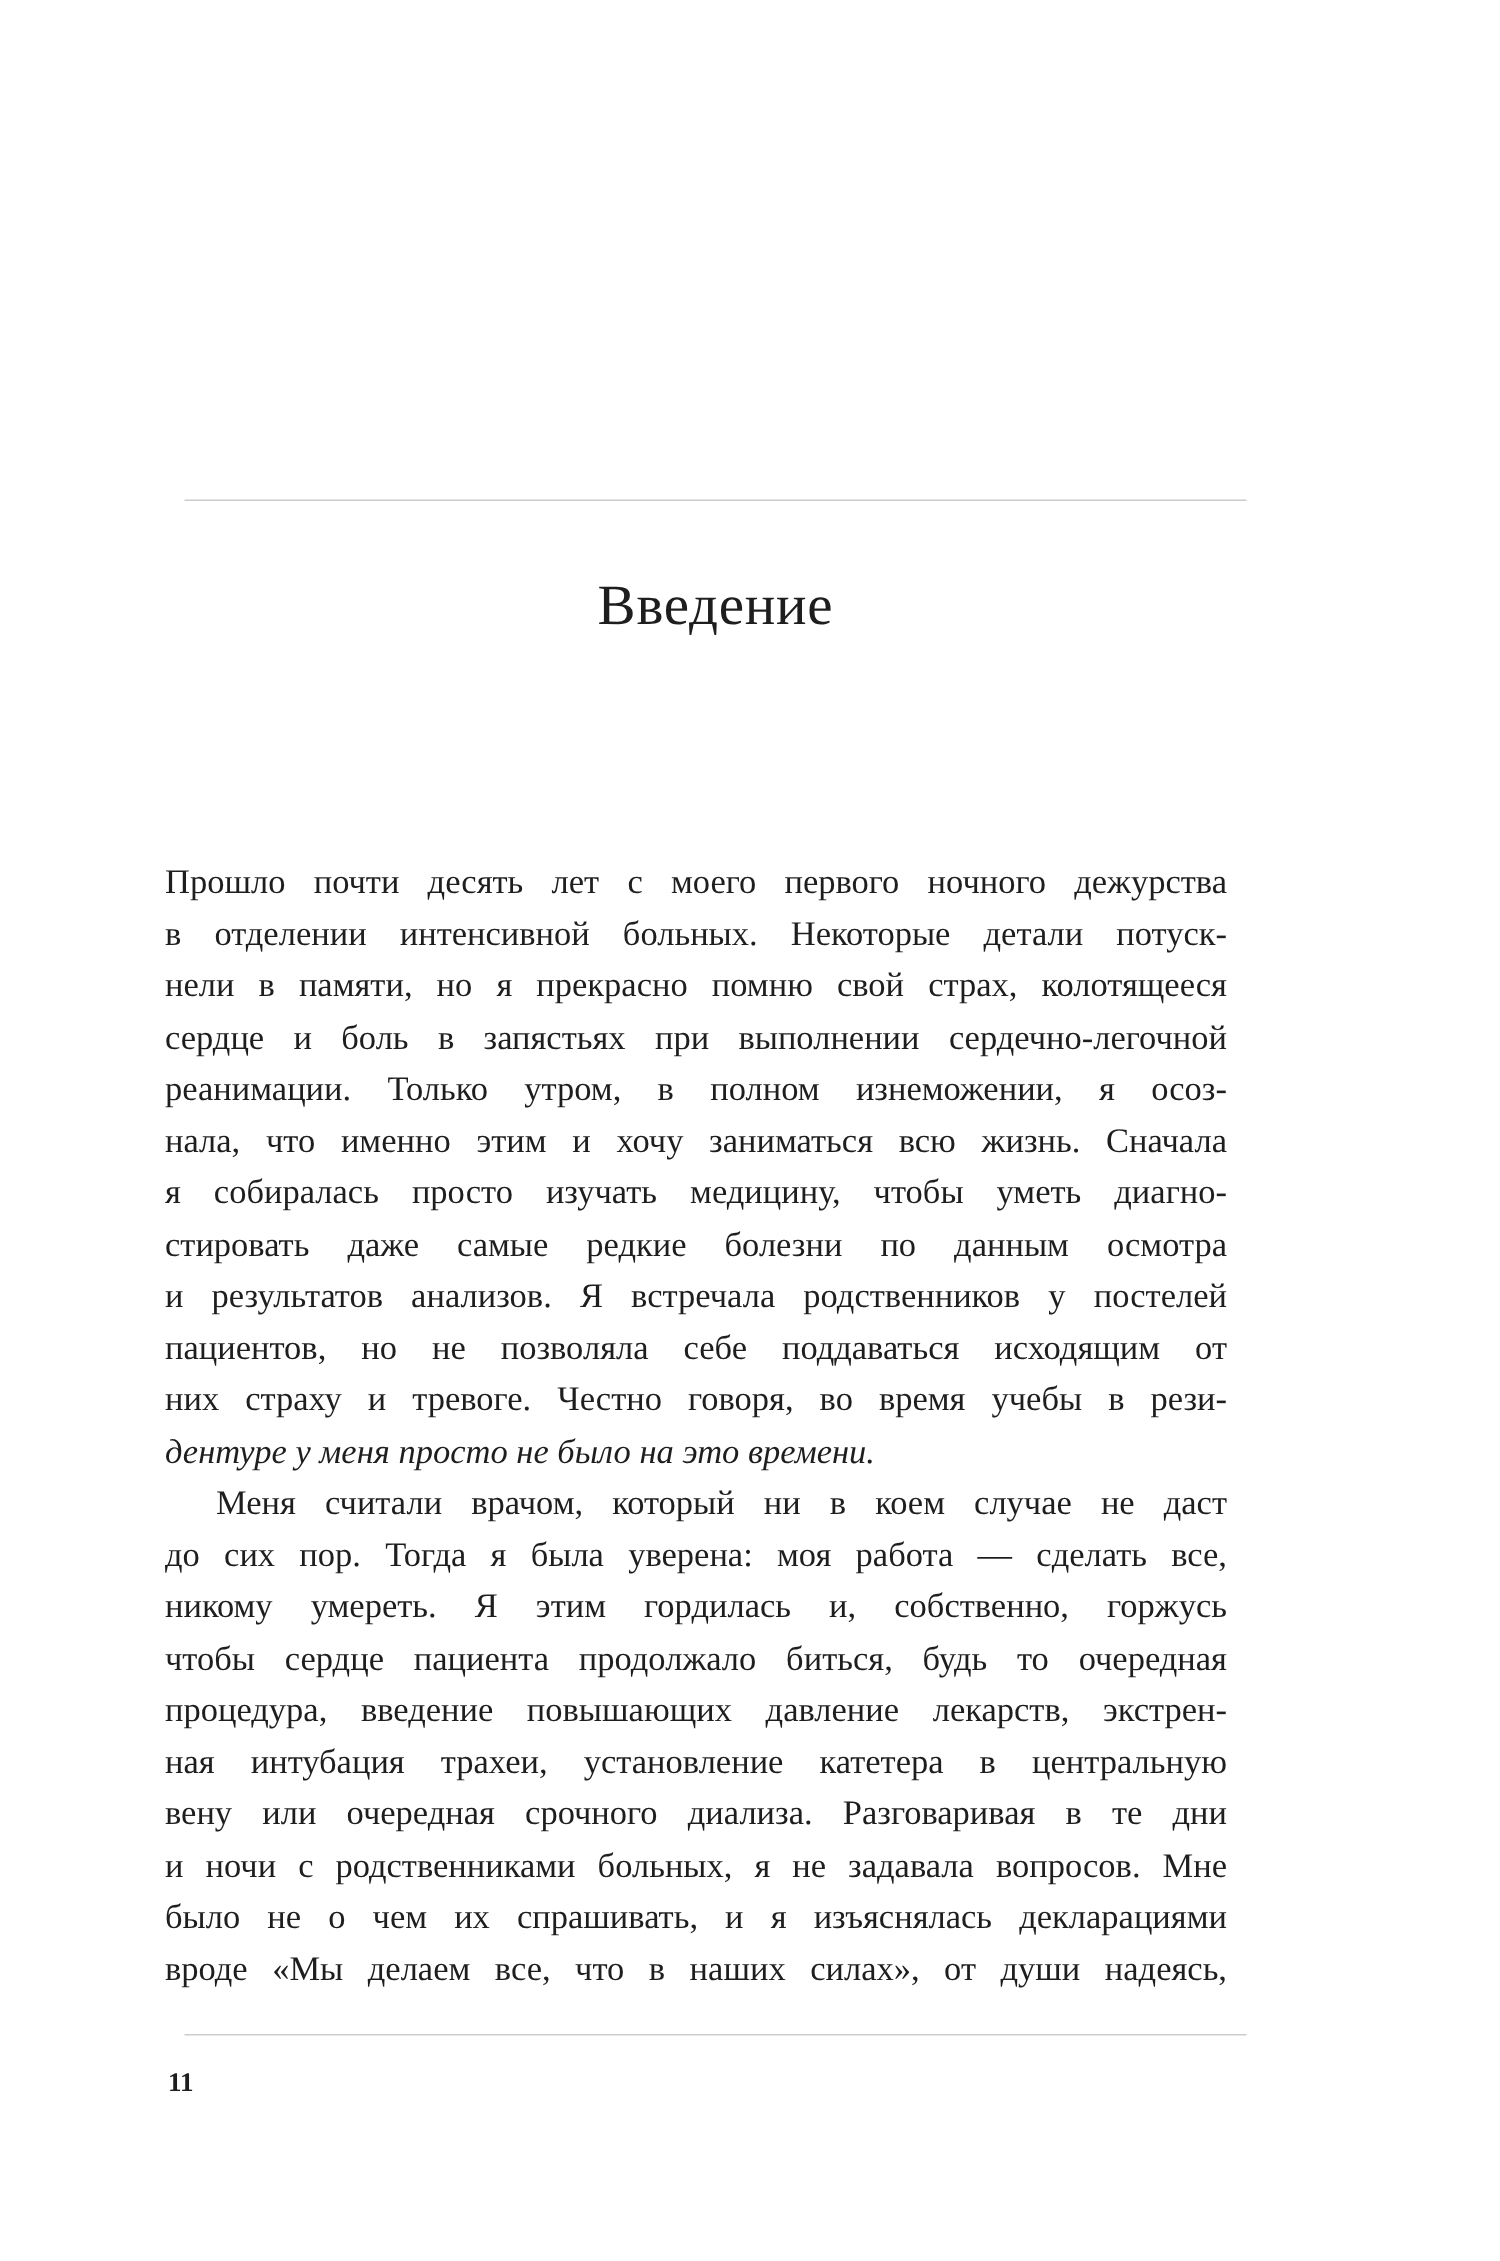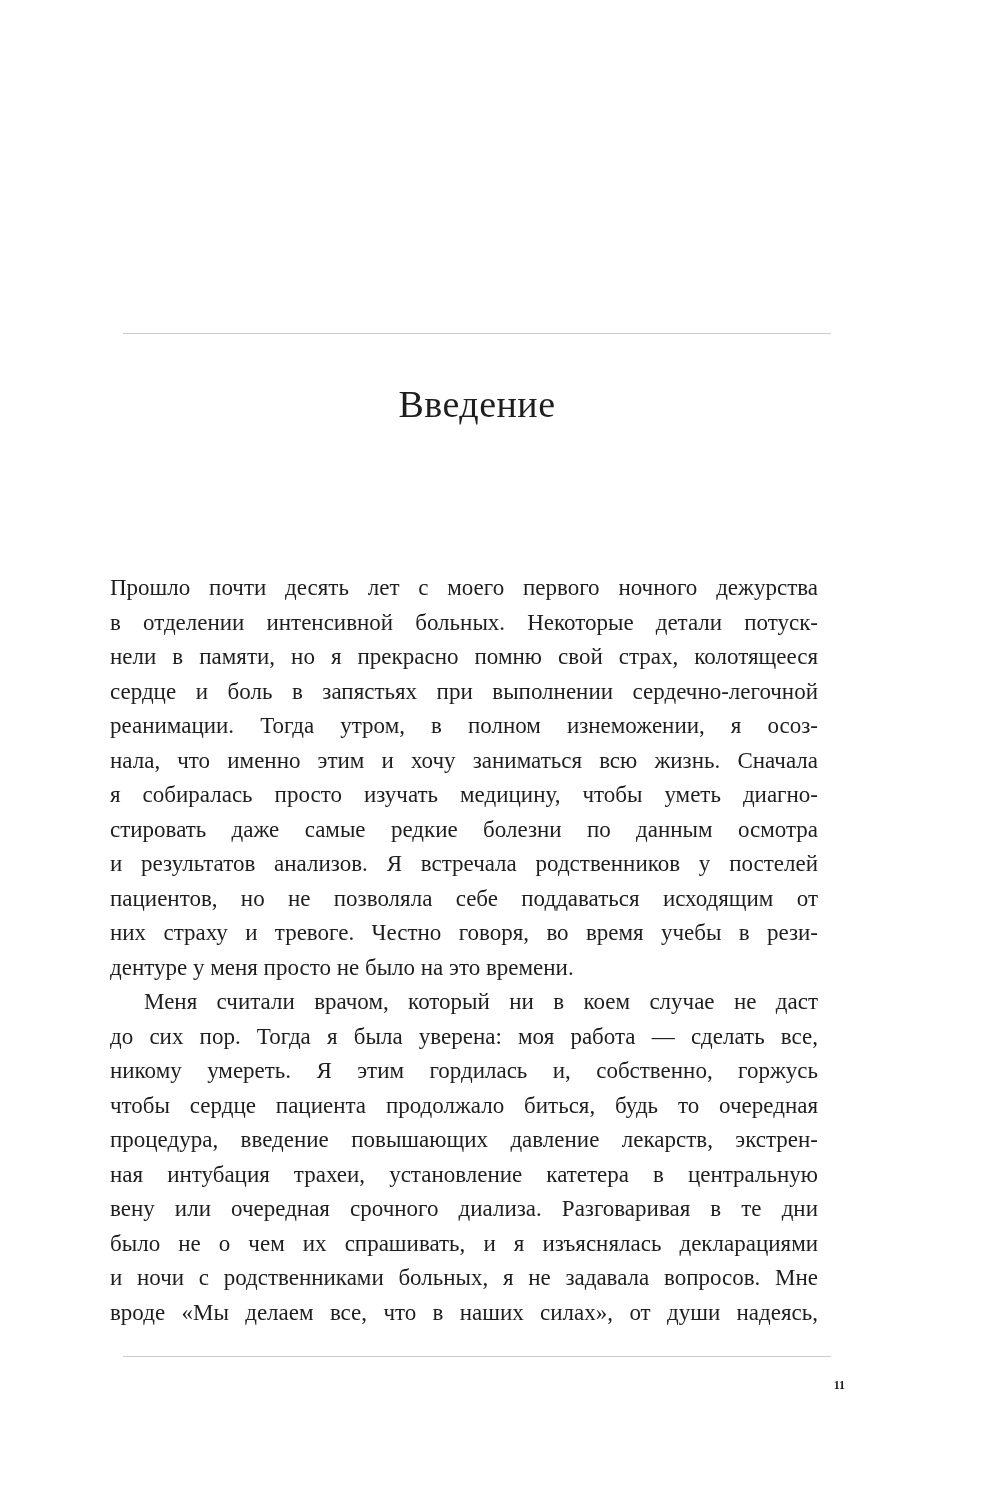--- a/index.html
+++ b/index.html
@@ -47,64 +47,65 @@
     color: var(--text-color);
   }
   .paragraph { margin: 0; }
   .line {
     text-align: justify;
     text-align-last: justify;
     white-space: normal;
   }
   .line.last-left {
     text-align-last: left;
+    font-style: italic;
   }
   .line.indent {
     text-indent: 34px;
   }
   .page-number {
     position: absolute;
-    left: 137px;
+    left: 112px;
     width: 708px;
     top: 1378px;
-    text-align: right;
-    font-size: 12px;
+    text-align: left;
+    font-size: 18px;
     font-weight: bold;
     color: var(--text-color);
   }
 </style>
 </head>
 <body>
 
 <div class="page">
   <div class="rule rule-top"></div>
   <h1 class="chapter-title">Введение</h1>
   <div class="body-text">
       <div class="paragraph">
         <div class="line">Прошло почти десять лет с моего первого ночного дежурства</div>
         <div class="line">в отделении интенсивной больных. Некоторые детали потуск-</div>
         <div class="line">нели в памяти, но я прекрасно помню свой страх, колотящееся</div>
         <div class="line">сердце и боль в запястьях при выполнении сердечно-легочной</div>
-        <div class="line">реанимации. Тогда утром, в полном изнеможении, я осоз-</div>
+        <div class="line">реанимации. Только утром, в полном изнеможении, я осоз-</div>
         <div class="line">нала, что именно этим и хочу заниматься всю жизнь. Сначала</div>
         <div class="line">я собиралась просто изучать медицину, чтобы уметь диагно-</div>
         <div class="line">стировать даже самые редкие болезни по данным осмотра</div>
         <div class="line">и результатов анализов. Я встречала родственников у постелей</div>
         <div class="line">пациентов, но не позволяла себе поддаваться исходящим от</div>
         <div class="line">них страху и тревоге. Честно говоря, во время учебы в рези-</div>
         <div class="line last-left">дентуре у меня просто не было на это времени.</div>
       </div>
       <div class="paragraph">
         <div class="line indent">Меня считали врачом, который ни в коем случае не даст</div>
         <div class="line">до сих пор. Тогда я была уверена: моя работа — сделать все,</div>
         <div class="line">никому умереть. Я этим гордилась и, собственно, горжусь</div>
         <div class="line">чтобы сердце пациента продолжало биться, будь то очередная</div>
         <div class="line">процедура, введение повышающих давление лекарств, экстрен-</div>
         <div class="line">ная интубация трахеи, установление катетера в центральную</div>
         <div class="line">вену или очередная срочного диализа. Разговаривая в те дни</div>
+        <div class="line">и ночи с родственниками больных, я не задавала вопросов. Мне</div>
         <div class="line">было не о чем их спрашивать, и я изъяснялась декларациями</div>
-        <div class="line">и ночи с родственниками больных, я не задавала вопросов. Мне</div>
         <div class="line">вроде «Мы делаем все, что в наших силах», от души надеясь,</div>
       </div>
     </div>
   <div class="rule rule-bottom"></div>
   <div class="page-number">11</div>
 </div>
 
 </body></html>

